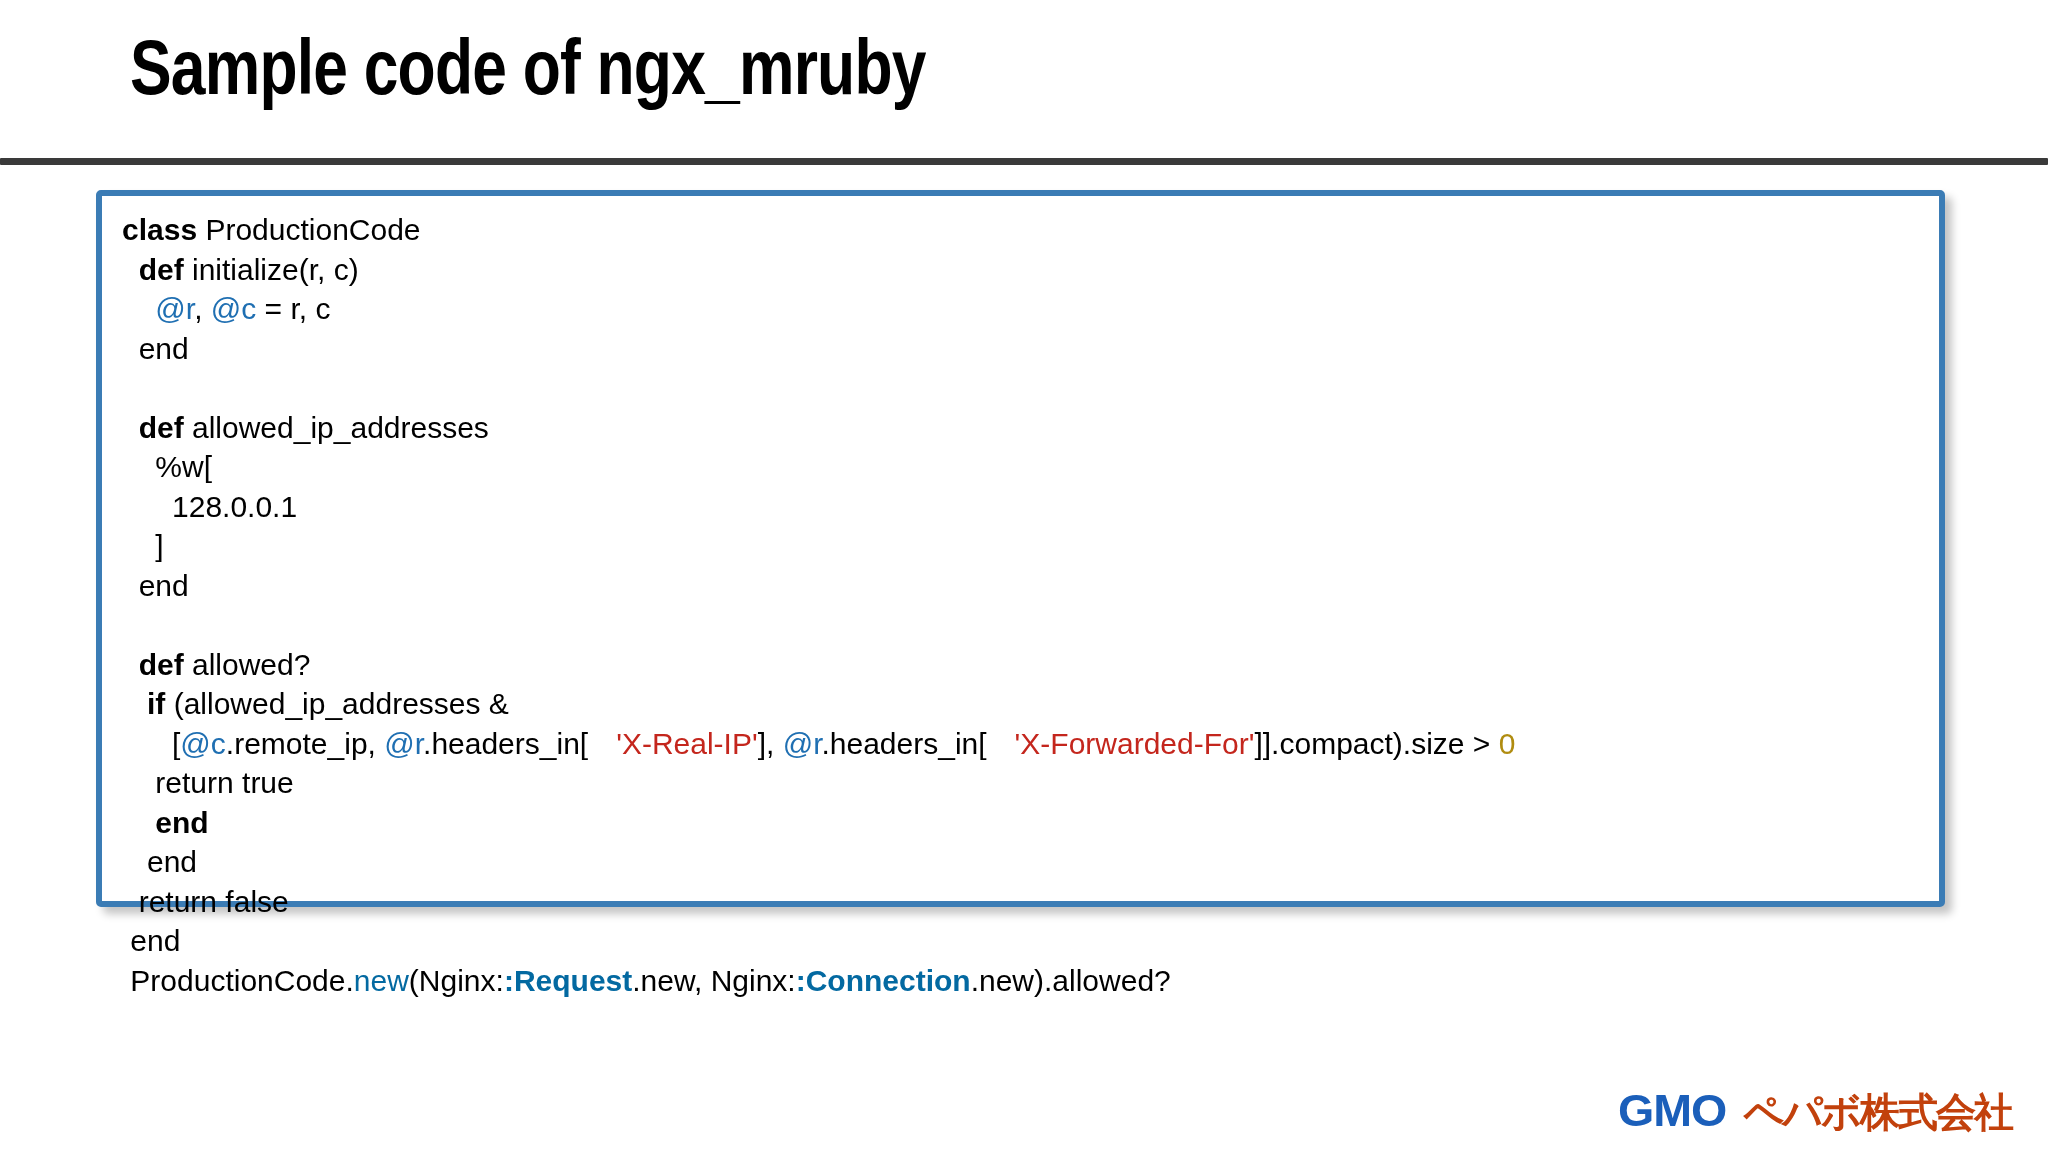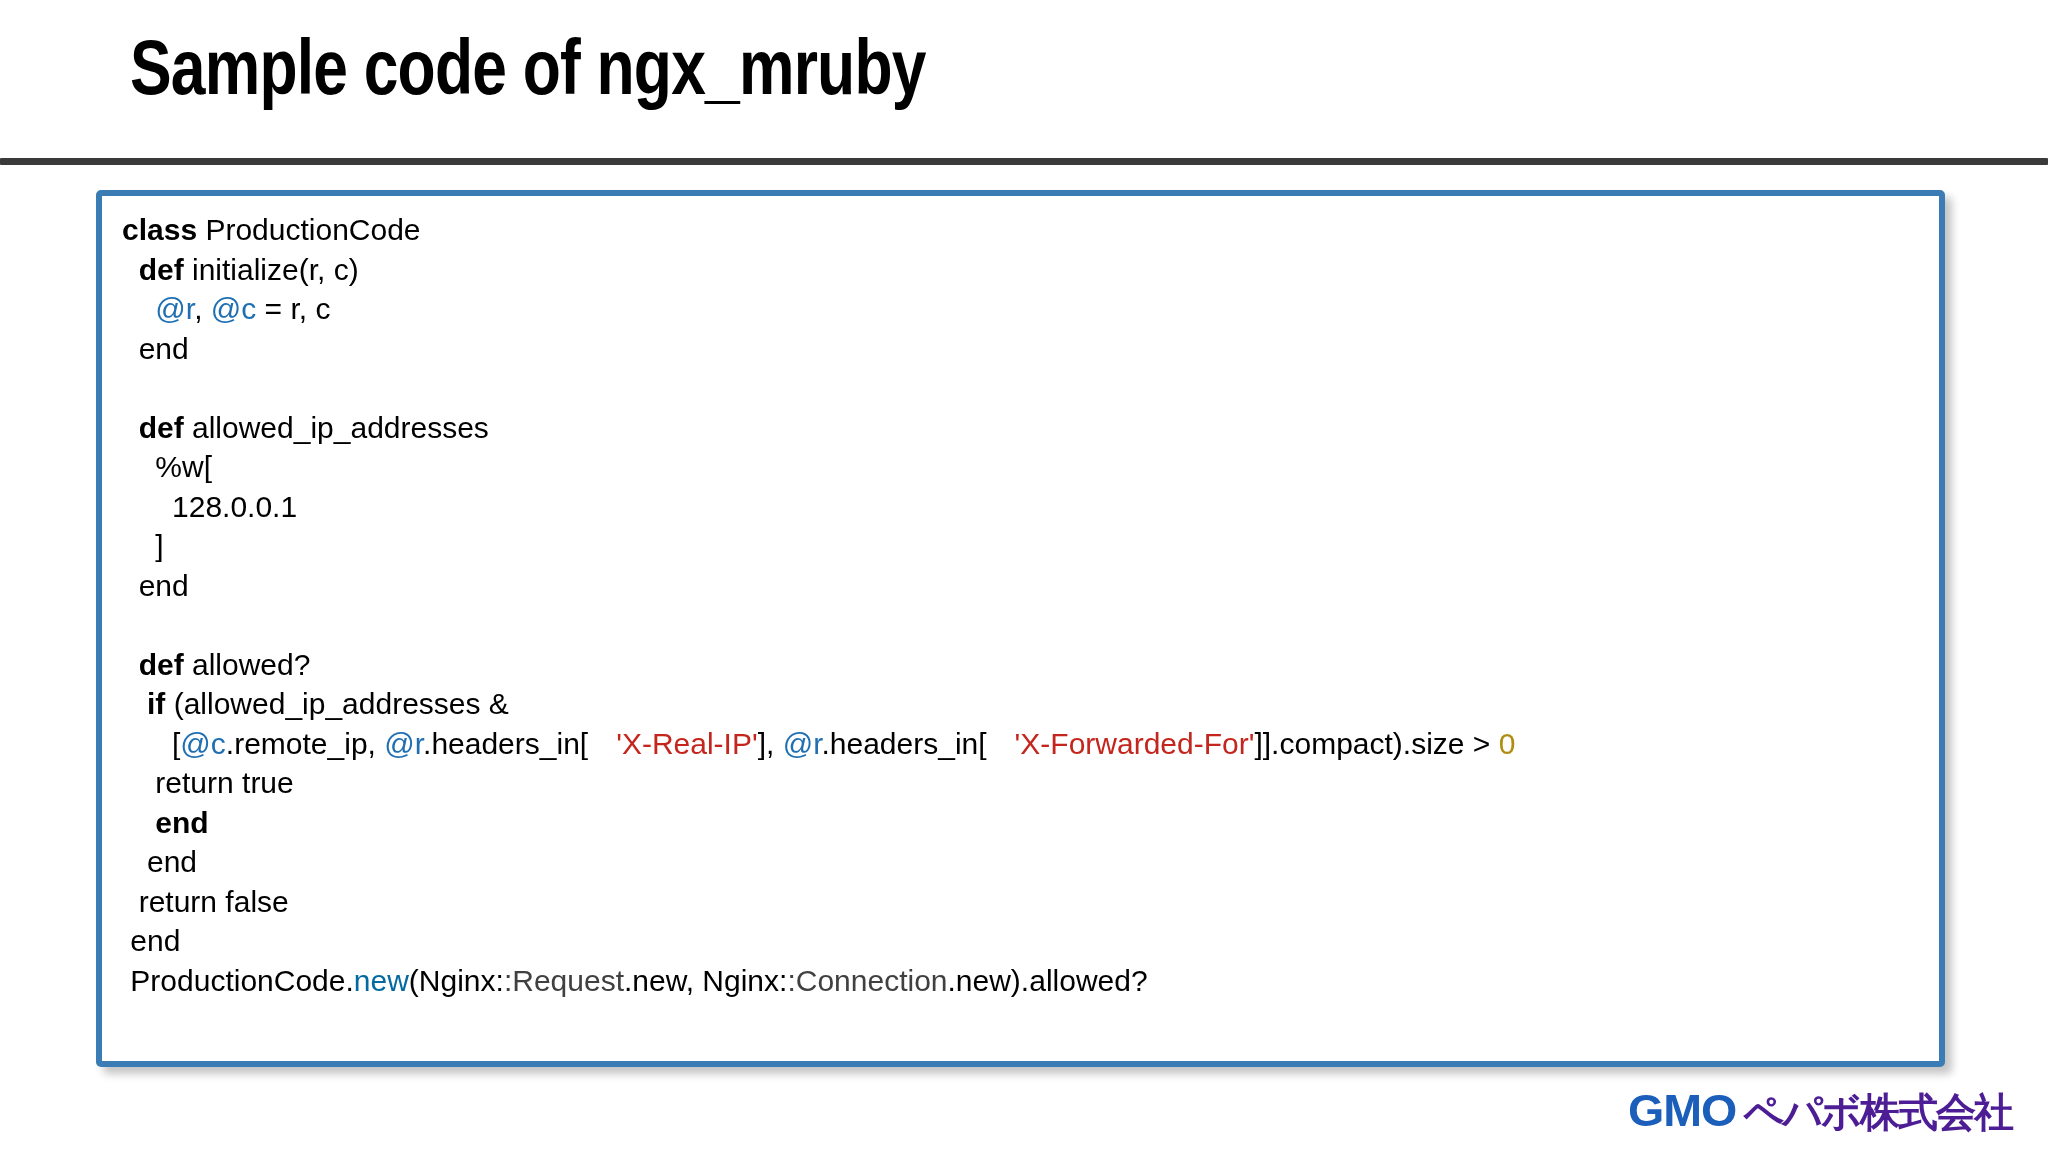--- a/index.html
+++ b/index.html
@@ -41,21 +41,21 @@
     background: #3a3a3a;
     border-radius: 1px;
   }
 
   
   .code-box {
     position: absolute;
     left: 96px;
     top: 190px;
     width: 1849px;
-    height: 877px;
+    height: 717px;
     box-sizing: border-box;
     background: #ffffff;
     border: 6px solid #3b7cb5;
     border-radius: 5px;
     box-shadow: 7px 7px 9px rgba(0,0,0,0.23);
   }
 
   .code-text {
     position: absolute;
     left: 20px;
@@ -71,21 +71,21 @@
   .code-line {
     white-space: pre;
     min-height: 39.5px;
   }
 
   .kw   { font-weight: bold; color: #000000; }
   .ivar { color: #1f6fb2; }
   .str  { color: #c4261d; margin-left: 28px; }
   .num  { color: #b08c10; }
   .mth  { color: #0369a1; }
-  .cst  { font-weight: normal; color: #404040; }
+  .cst  { font-weight: bold; color: #0369a1; }
 
   
   .logo {
     position: absolute;
     right: 36px;
     bottom: 12px;
     display: flex;
     align-items: baseline;
     white-space: nowrap;
     justify-content: flex-end;
@@ -97,22 +97,22 @@
     letter-spacing: -1px;
     color: #1b5fba;
     transform: scaleX(1.06);
     transform-origin: left baseline;
   }
   .logo-jp {
     font-family: "DejaVu Sans", sans-serif;
     font-weight: bold;
     font-size: 40px;
     letter-spacing: -2px;
-    color: #4c1d95;
-    margin-left: 10px;
+    color: #c2410c;
+    margin-left: 20px;
   }
 </style>
 </head>
 <body>
 
 <div class="slide-title">Sample code of ngx_mruby</div>
 
 <div class="title-rule"></div>
 
 <div class="code-box">

